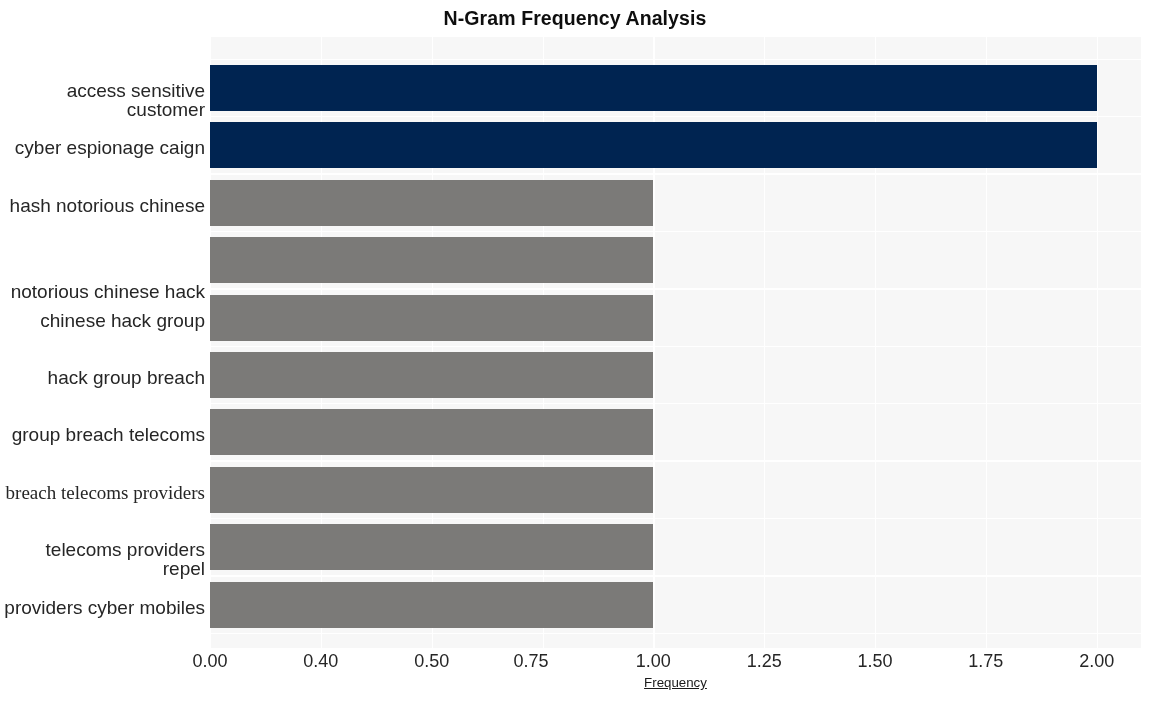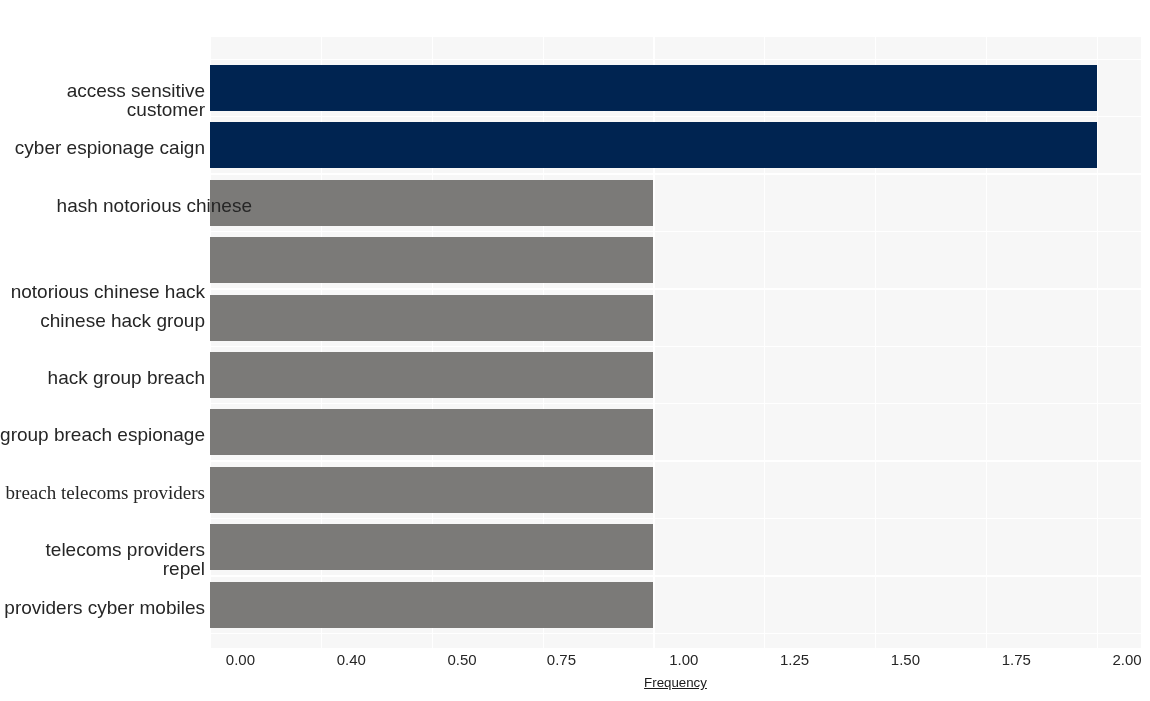--- a/index.html
+++ b/index.html
@@ -76,22 +76,22 @@
     font-size: 19px;
     color: #262626;
     line-height: 1;
   }
 
   
   .xtick {
     position: absolute;
     top: 652px;
     width: 90px;
-    text-align: right;
-    font-size: 15px;
+    text-align: center;
+    font-size: 18px;
     color: #262626;
     line-height: 1;
   }
 
   
   #xaxis-label {
     position: absolute;
     left: 210px;
     top: 675px;
     width: 931px;
@@ -99,20 +99,21 @@
     font-size: 13.3px;
     color: #1a1a1a;
     text-decoration: underline;
   }
 </style>
 </head>
 <body>
 
 <div id="figure">
 
+  <div id="chart-title">N-Gram Frequency Analysis</div>
 
   <div id="plot-area">
     <div id="gridlines-vertical">
         <div class="vgrid" style="left: 0px;"></div>
         <div class="vgrid" style="left: 110.833px;"></div>
         <div class="vgrid" style="left: 221.667px;"></div>
         <div class="vgrid" style="left: 332.5px;"></div>
         <div class="vgrid" style="left: 443.333px;"></div>
         <div class="vgrid" style="left: 554.167px;"></div>
         <div class="vgrid" style="left: 665px;"></div>
@@ -142,25 +143,25 @@
         <div class="bar" title="group breach telecoms: 1" style="top: 372.4px; width: 443.333px; background: rgb(123, 122, 120);"></div>
         <div class="bar" title="breach telecoms providers: 1" style="top: 429.8px; width: 443.333px; background: rgb(123, 122, 120);"></div>
         <div class="bar" title="telecoms providers repel: 1" style="top: 487.2px; width: 443.333px; background: rgb(123, 122, 120);"></div>
         <div class="bar" title="providers repel mobiles: 1" style="top: 544.6px; width: 443.333px; background: rgb(123, 122, 120);"></div>
       </div>
   </div>
 
   <div id="ytick-labels">
       <div class="ytick" style="top: 81px;">access sensitive customer</div>
       <div class="ytick" style="top: 138.4px;">cyber espionage caign</div>
-      <div class="ytick" style="top: 195.8px; margin-left: 47px;">hash notorious chinese</div>
+      <div class="ytick" style="top: 195.8px;">hash notorious chinese</div>
       <div class="ytick" style="top: 262px; margin-top: 20px;">notorious chinese hack</div>
       <div class="ytick" style="top: 310.6px;">chinese hack group</div>
       <div class="ytick" style="top: 368px;">hack group breach</div>
-      <div class="ytick" style="top: 425.4px;">group breach espionage</div>
+      <div class="ytick" style="top: 425.4px;">group breach telecoms</div>
       <div class="ytick" style="top: 482.8px; font-family: Liberation Serif, serif;">breach telecoms providers</div>
       <div class="ytick" style="top: 540.2px;">telecoms providers repel</div>
       <div class="ytick" style="top: 597.6px;">providers cyber mobiles</div>
     </div>
   <div id="xtick-labels">
       <div class="xtick" style="left: 165px;">0.00</div>
       <div class="xtick" style="left: 275.833px;">0.40</div>
       <div class="xtick" style="left: 386.667px;">0.50</div>
       <div class="xtick" style="left: 486px;">0.75</div>
       <div class="xtick" style="left: 608.333px;">1.00</div>

